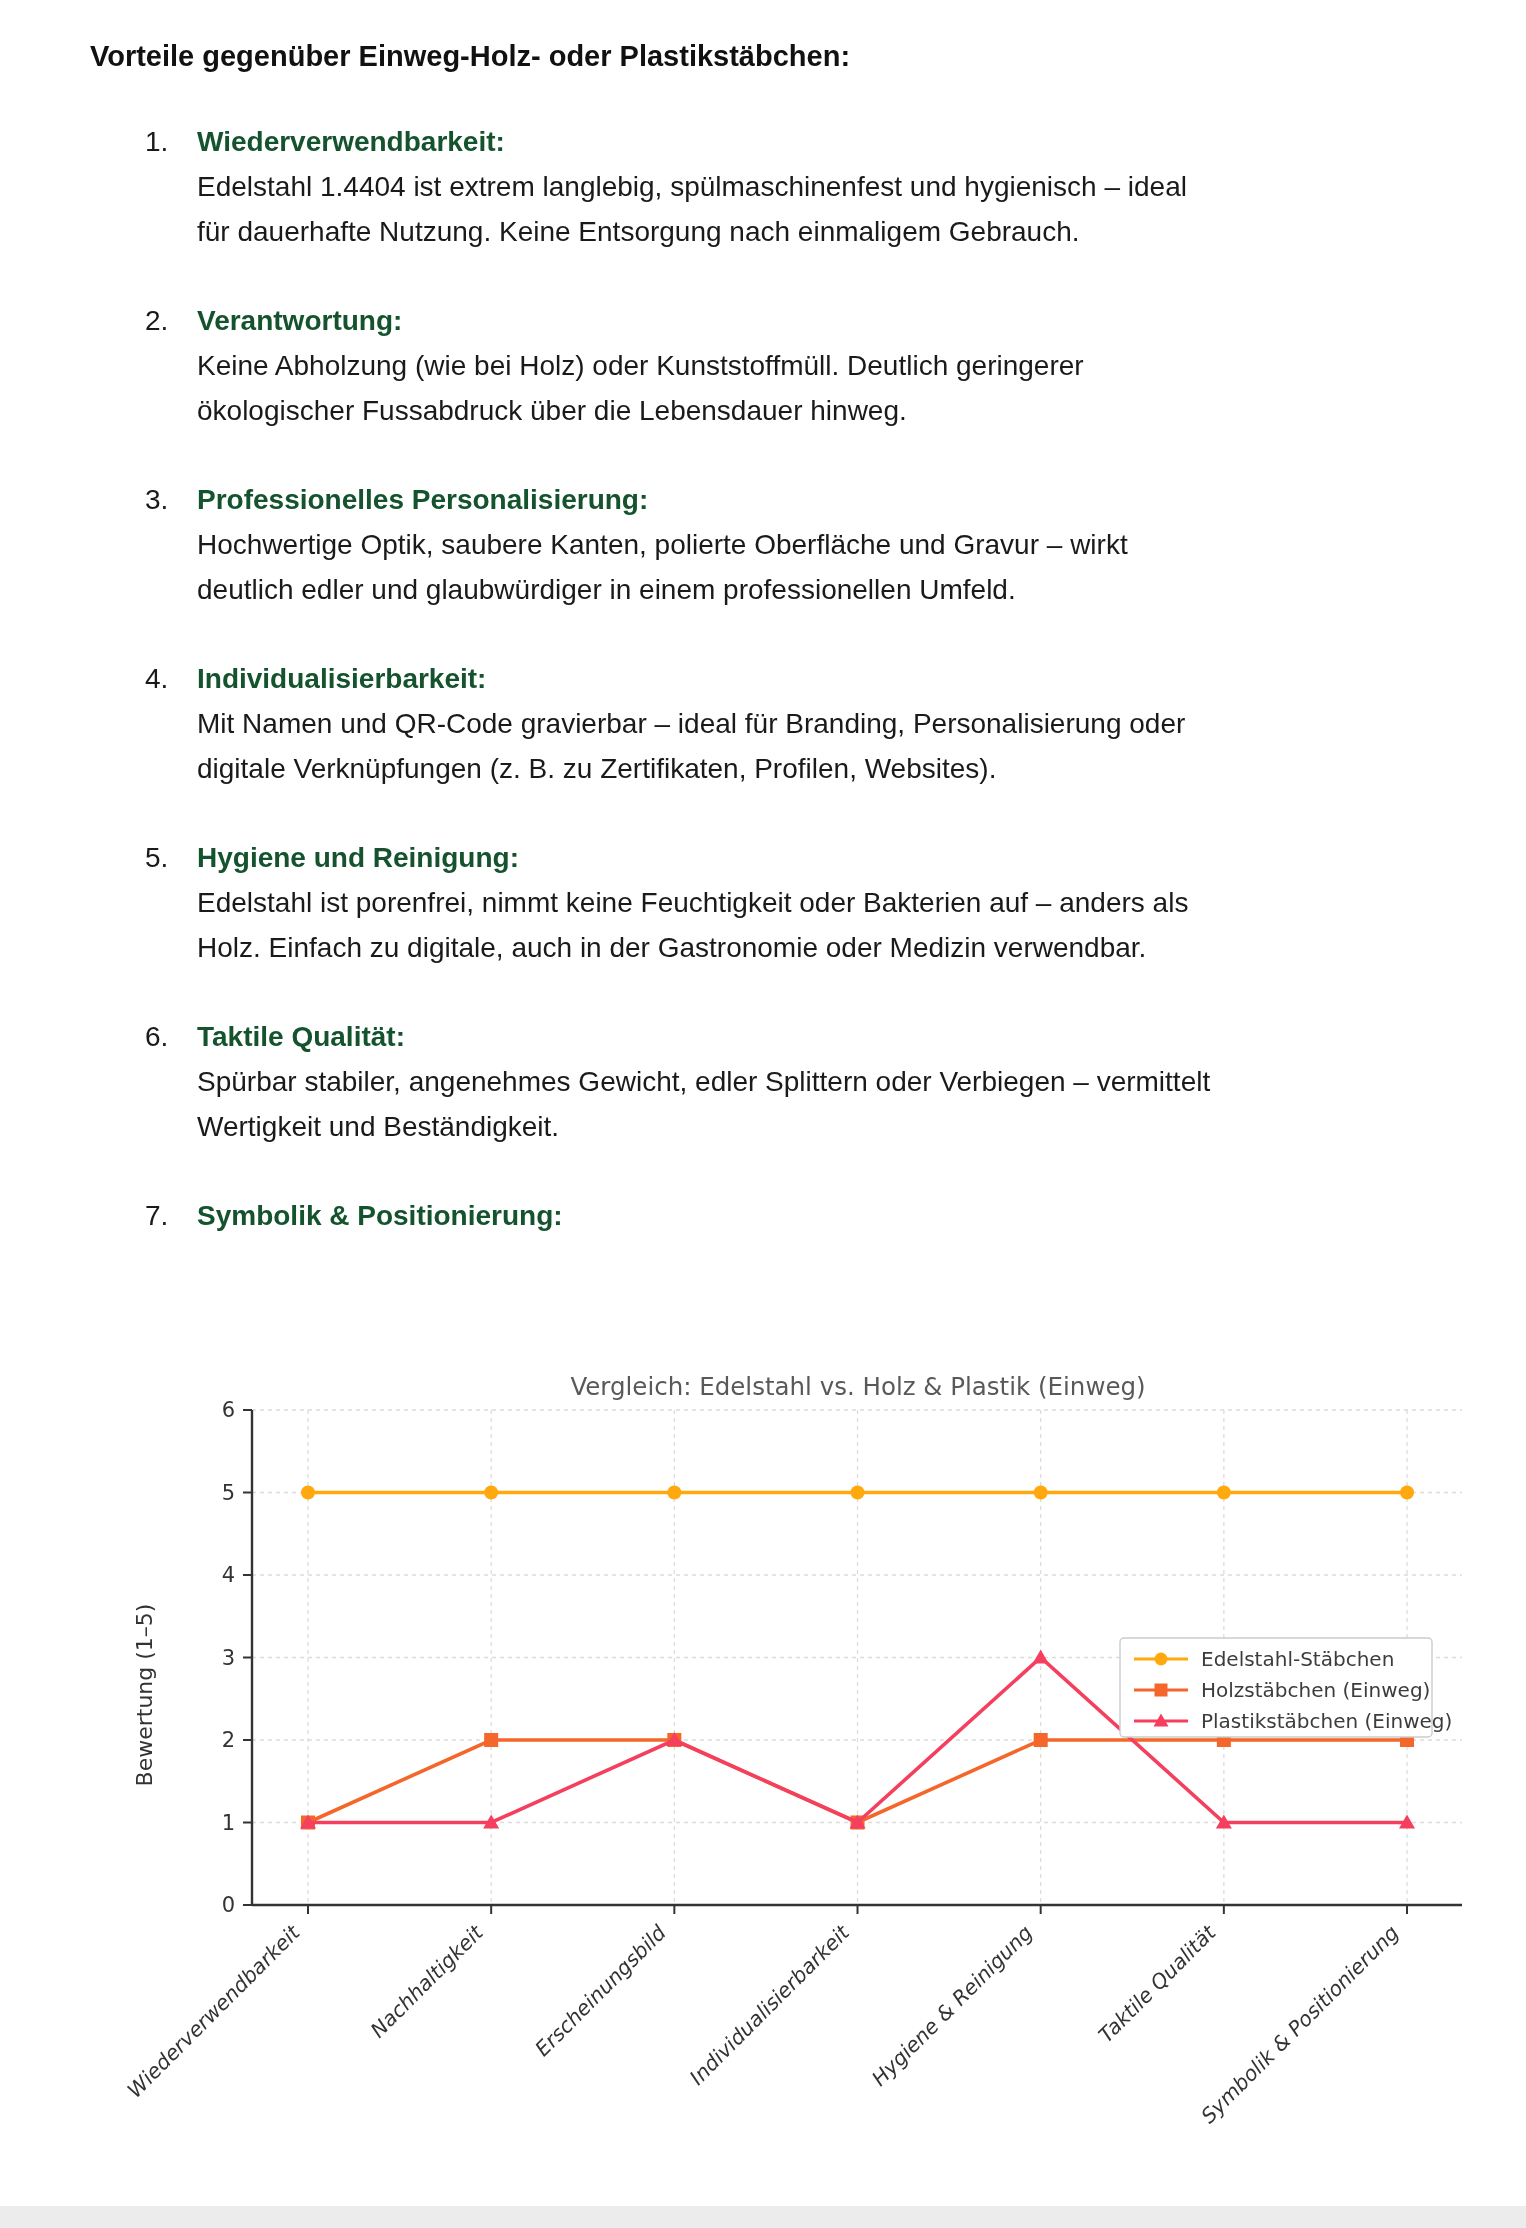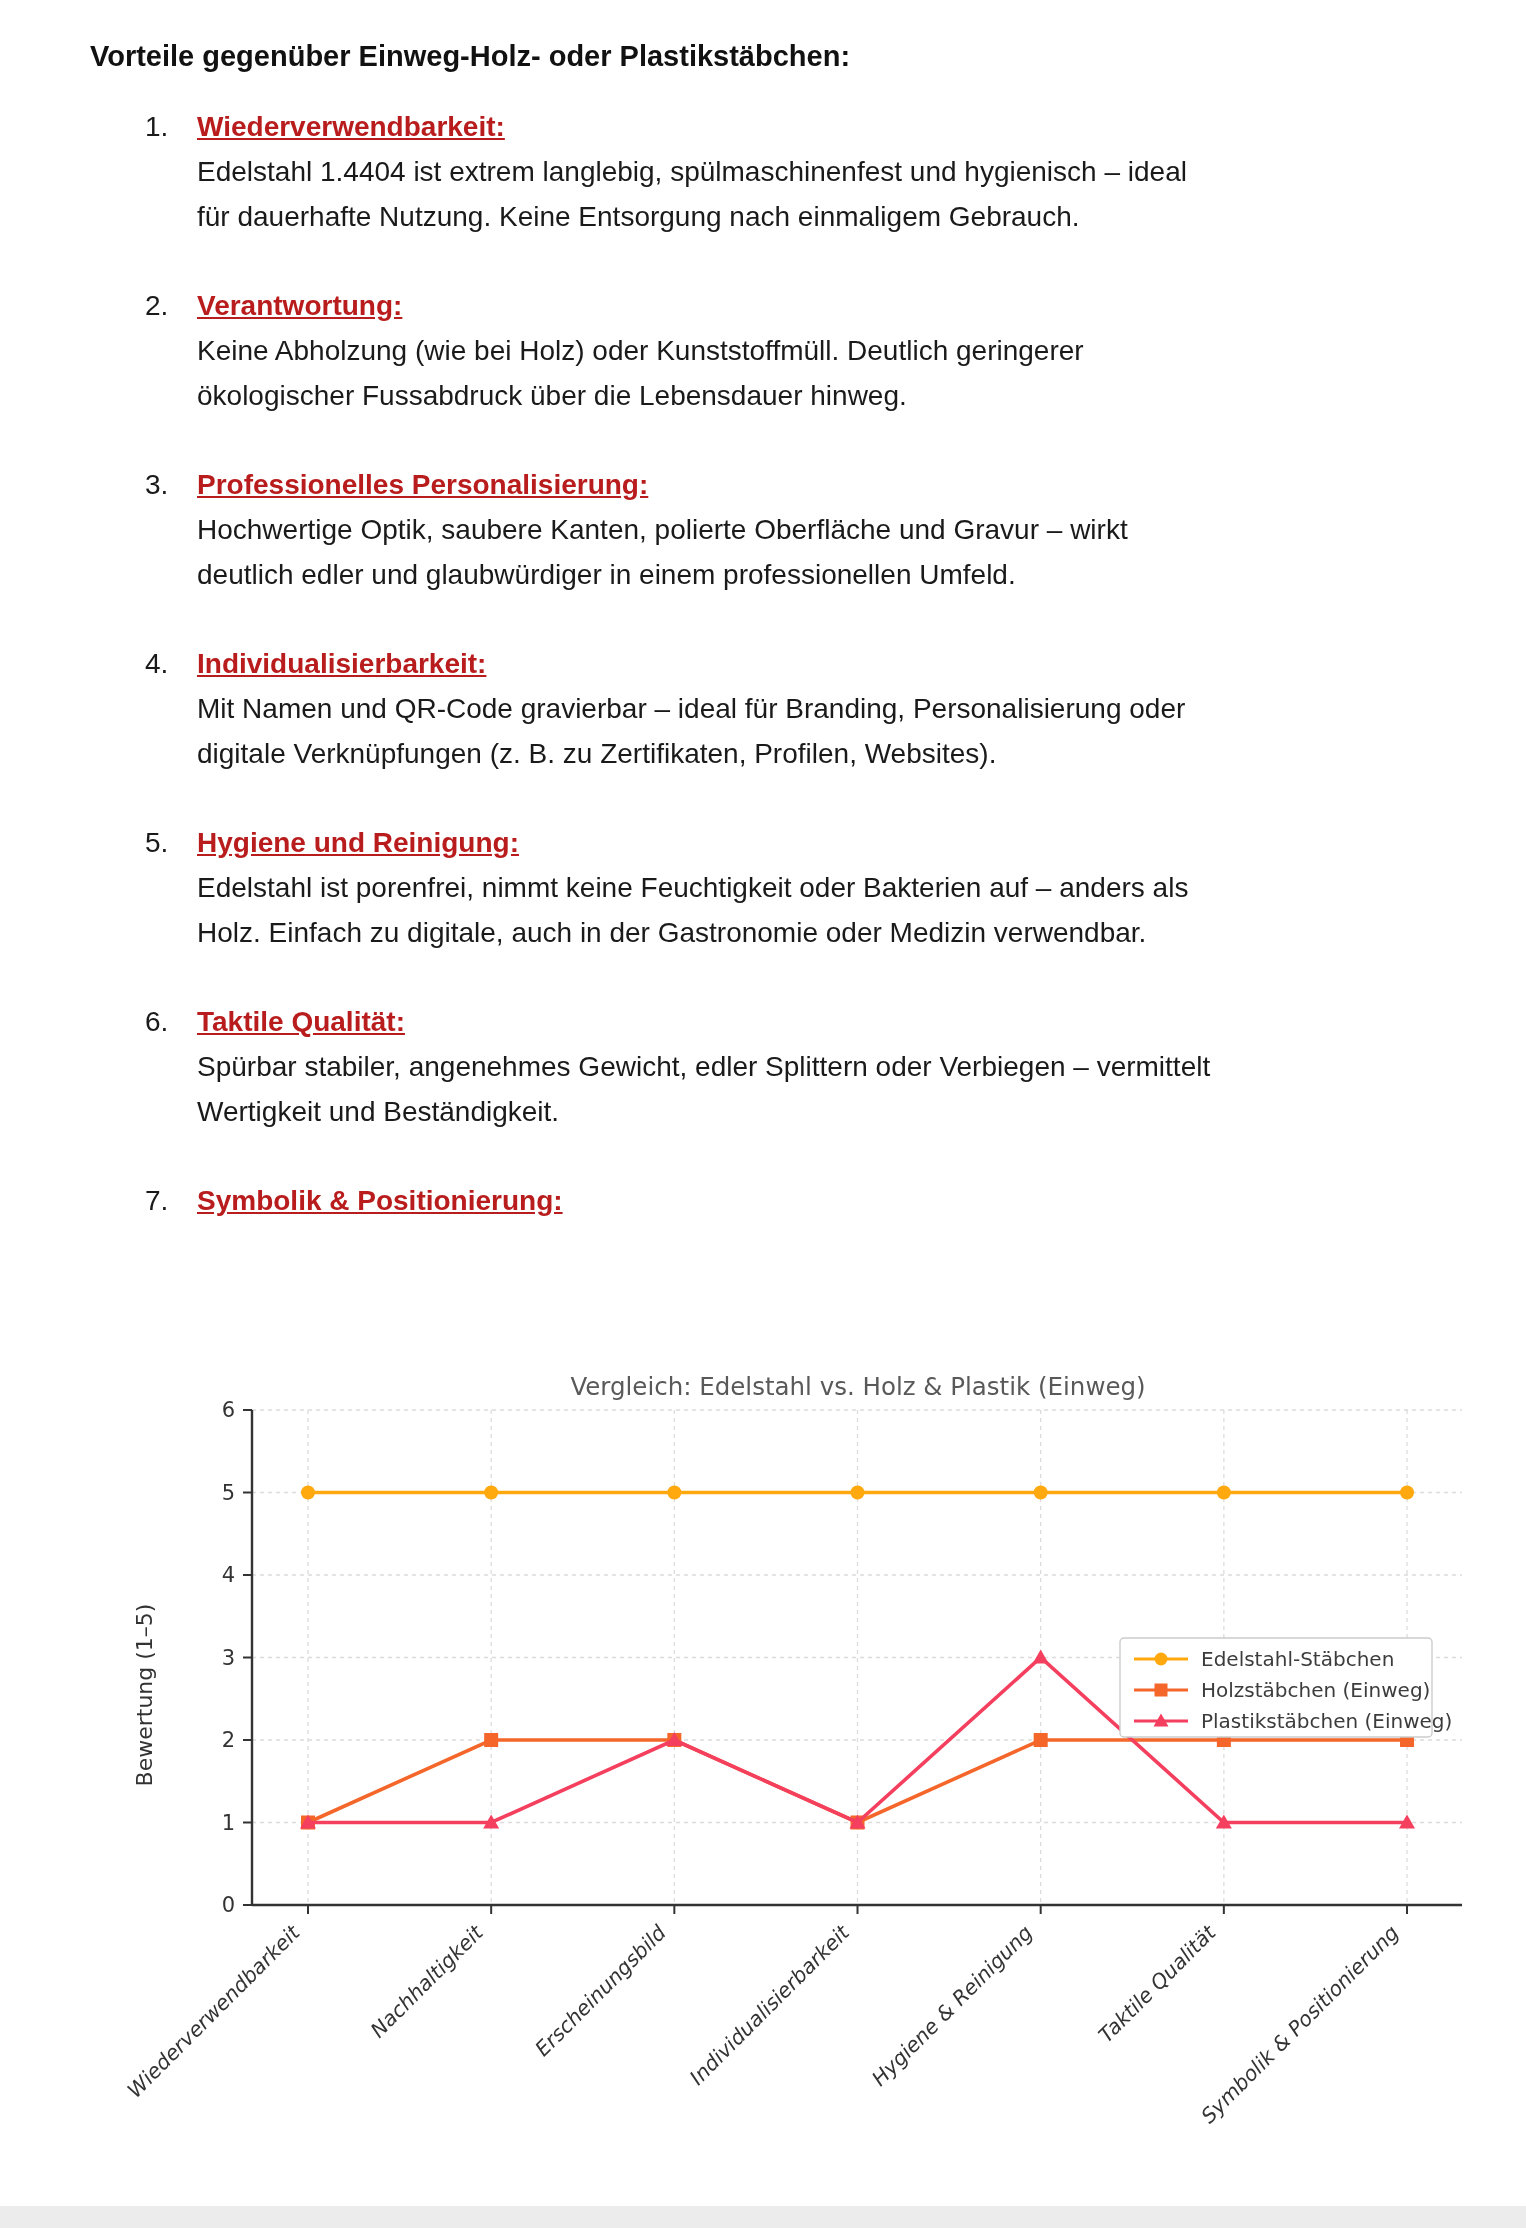--- a/index.html
+++ b/index.html
@@ -2,29 +2,29 @@
 <html><head>
 <meta charset="utf-8">
 <style>
   html,body{margin:0;padding:0;}
   body{
     width:1526px;height:2228px;position:relative;background:#ffffff;
     font-family:"Liberation Sans",sans-serif;color:#1a1a1a;overflow:hidden;
   }
   .doc{padding:33px 60px 0 90px;}
   .doc-heading{
-    font-size:29px;font-weight:bold;line-height:46px;margin:0 0 25px 0;color:#111111;
+    font-size:29px;font-weight:bold;line-height:46px;margin:0 0 40px 0;color:#111111;
   }
   .num-list{margin:0;padding:0;list-style:none;}
   .item{display:flex;margin-bottom:44px;}
   .item-num{
     flex:0 0 52px;margin-left:55px;font-size:28px;line-height:45px;color:#1a1a1a;
   }
   .item-content{font-size:28px;line-height:45px;max-width:1180px;}
-  .item-title{font-weight:bold;color:#b91c1c;text-decoration:underline;}
+  .item-title{font-weight:bold;color:#14532d;}
   .item-body{white-space:pre-line;}
   .chart-wrap{position:absolute;left:0;top:1365px;width:1526px;height:845px;}
   .bottom-strip{
     position:absolute;left:0;top:2206px;width:1526px;height:22px;background:#ececec;
   }
 </style>
 </head>
 <body>
 
 <div class="doc">

